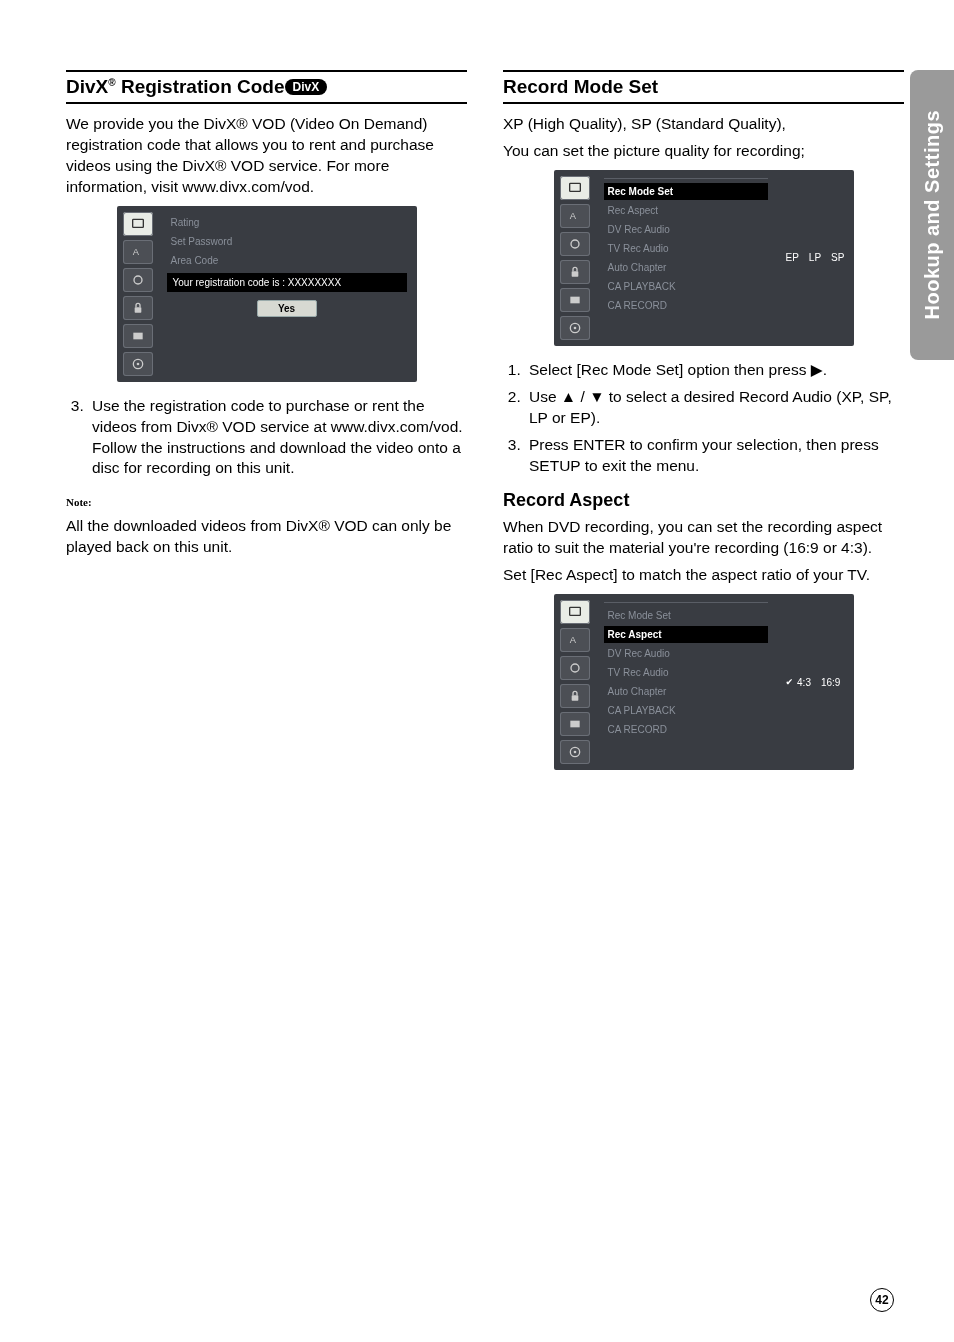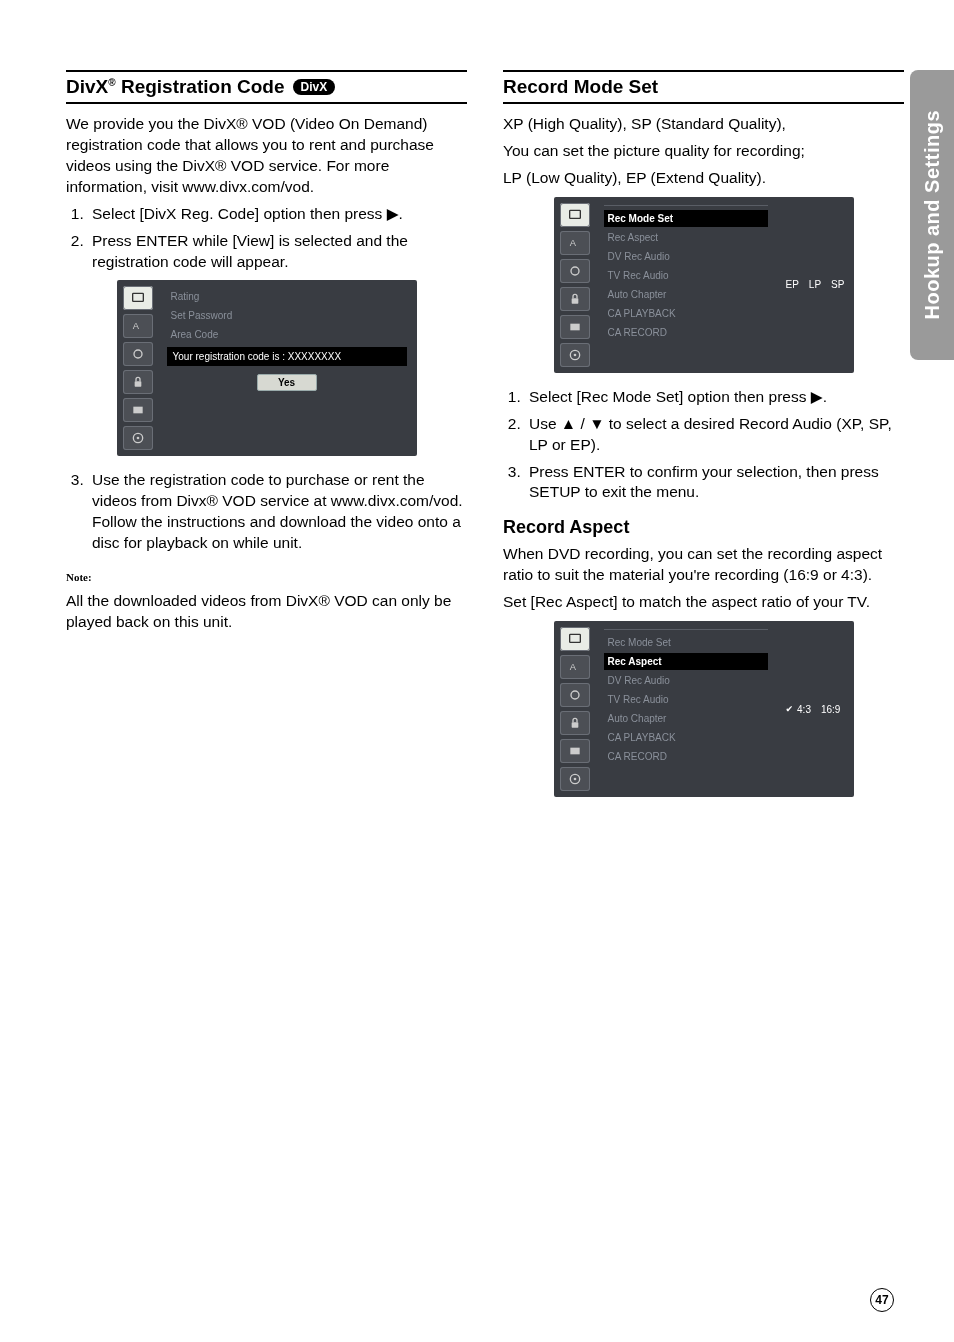--- a/index.html
+++ b/index.html
@@ -1,21 +1,21 @@
 <!DOCTYPE html>
 <html><head>
 <meta charset="utf-8">
 <style>
   * { box-sizing: border-box; margin: 0; padding: 0; }
   html, body { width: 954px; height: 1342px; background: #fff; font-family: Arial, Helvetica, sans-serif; color: #000; }
   .page { position: relative; width: 954px; height: 1342px; padding: 70px 50px 40px 66px; }
   .columns { display: flex; gap: 36px; }
   .col { flex: 1; min-width: 0; }
   h2.section { font-size: 26px; font-weight: bold; margin-bottom: 10px; }
-  h3.sub { font-size: 19px; font-weight: bold; border-top: 2px solid #000; border-bottom: 2px solid #000; padding: 4px 0; margin-bottom: 10px; display: flex; align-items: center; gap: 8px; }
+  h3.sub { font-size: 19px; font-weight: bold; border-top: 2px solid #000; border-bottom: 2px solid #000; padding: 4px 0; margin-bottom: 10px; display: flex; align-items: center; }
   .sub-strong { font-size: 18px; font-weight: bold; margin: 14px 0 6px; }
   p { font-size: 15.5px; line-height: 1.35; margin-bottom: 6px; }
   ol { margin-left: 22px; font-size: 15.5px; line-height: 1.35; }
   ol li { margin-bottom: 6px; padding-left: 4px; }
   .note-head { font-family: Georgia, 'Times New Roman', serif; font-weight: bold; font-size: 11px; margin-top: 16px; }
   .divx-pill { display: inline-flex; align-items: center; justify-content: center; background:#000; color:#fff; border-radius: 10px; font-size: 12px; font-weight: bold; padding: 1px 8px; }
   .reg { font-size: 10px; vertical-align: super; }
   .menu { width: 300px; margin: 8px auto 14px; background: #393c42; border-radius: 2px; padding: 6px; display: flex; gap: 6px; }
   .menu-tabs { display: flex; flex-direction: column; gap: 4px; width: 34px; }
   .tab { width: 30px; height: 24px; background: #4c4f55; border-radius: 3px; display:flex; align-items:center; justify-content:center; color:#ddd; box-shadow: inset 0 0 0 1px #6a6e76; }
@@ -47,24 +47,20 @@
 
     <div class="col">
 
       <h3 class="sub">
         <span>DivX<span class="reg">®</span> Registration Code</span>
         <span class="divx-pill">DivX</span>
       </h3>
 
       <p>We provide you the DivX® VOD (Video On Demand) registration code that allows you to rent and purchase videos using the DivX® VOD service. For more information, visit www.divx.com/vod.</p>
 
-      <ol>
-        <li>Select [DivX Reg. Code] option then press ▶.</li>
-        <li>Press ENTER while [View] is selected and the registration code will appear.</li>
-      </ol>
 
       <div class="menu">
         <div class="menu-tabs">
           <div class="tab active">
               <svg viewBox="0 0 24 24">
                 <rect x="4" y="5" width="16" height="12" rx="1" fill="none" stroke="#333" stroke-width="2"></rect>
               </svg>
             </div>
           <div class="tab">
               <svg viewBox="0 0 24 24">
@@ -97,35 +93,34 @@
         <div class="menu-mid" style="flex:1.4">
           <div class="mitem">Rating</div>
           <div class="mitem">Set Password</div>
           <div class="mitem">Area Code</div>
           <div class="reg-band">Your registration code is : XXXXXXXX</div>
           <div class="yes-btn">Yes</div>
         </div>
       </div>
 
       <ol start="3">
-        <li>Use the registration code to purchase or rent the videos from Divx® VOD service at www.divx.com/vod. Follow the instructions and download the video onto a disc for playback on while unit.</li>
+        <li>Use the registration code to purchase or rent the videos from Divx® VOD service at www.divx.com/vod. Follow the instructions and download the video onto a disc for recording on this unit.</li>
       </ol>
 
       <p class="note-head">Note:</p>
       <p>All the downloaded videos from DivX® VOD can only be played back on this unit.</p>
     </div>
 
     <div class="col">
 
       <h3 class="sub">
         <span>Record Mode Set</span>
       </h3>
       <p>XP (High Quality), SP (Standard Quality),</p>
       <p>You can set the picture quality for recording;</p>
-      <p>LP (Low Quality), EP (Extend Quality).</p>
 
       <div class="menu">
         <div class="menu-tabs">
           <div class="tab active">
               <svg viewBox="0 0 24 24">
                 <rect x="4" y="5" width="16" height="12" rx="1" fill="none" stroke="#333" stroke-width="2"></rect>
               </svg>
             </div>
           <div class="tab">
               <svg viewBox="0 0 24 24">
@@ -247,15 +242,15 @@
           <div class="mval">
               <span>16:9</span>
             </div>
         </div>
       </div>
 
     </div>
   </div>
 
   <div class="pagenum">
-    <span>47</span>
+    <span>42</span>
   </div>
 </div>
 
 </body></html>

